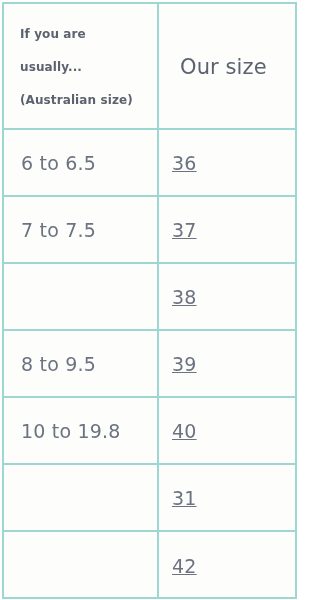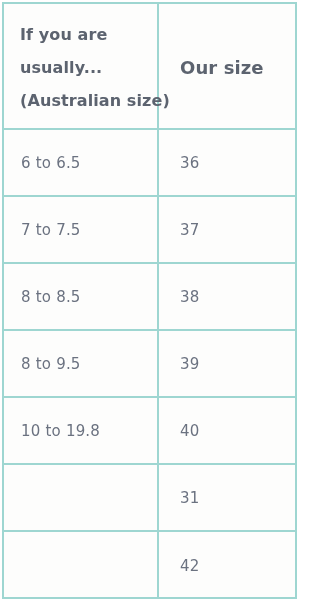--- a/index.html
+++ b/index.html
@@ -43,34 +43,34 @@
     width: 2px;
     background: #9ed6d1;
   }
   .head-text-left {
     position: absolute;
     left: 16px;
     top: 14px;
     width: 260px;            
     color: #5c636f;
     font-weight: bold;
-    font-size: 16px;
+    font-size: 12px;
     line-height: 33px;
     letter-spacing: 0.1px;
     white-space: nowrap;
     z-index: 2;
   }
   .head-text-left .hline { display: block; }
   .head-text-right {
     position: absolute;
     left: 176px;
     top: 14px;
     color: #5c636f;
-    font-weight: bold;
-    font-size: 18px;
+    font-weight: normal;
+    font-size: 21px;
     line-height: 33px;
     letter-spacing: 0.1px;
     white-space: nowrap;
     z-index: 1;
   }
   .head-text-right .hspacer { display: block; visibility: hidden; }
 
   
   .tbody { position: relative; }
   .trow {
@@ -85,32 +85,33 @@
   .trow .vdiv {
     position: absolute;
     left: 153px;
     top: 0;
     bottom: 0;
     width: 2px;
     background: #9ed6d1;
   }
   .cell {
     color: #6b7280;
-    font-size: 15px;
+    font-size: 19px;
     font-weight: normal;
     letter-spacing: 0.2px;
     white-space: nowrap;
   }
   .cell-left {
     position: absolute;
     left: 17px;
   }
   .cell-right {
     position: absolute;
-    left: 176px;
+    left: 168px;
+    text-decoration: underline;
   }
 </style>
 </head>
 <body>
 
 <div id="size-chart">
 
   <div class="thead">
     <div class="vdiv"></div>
 
@@ -135,21 +136,20 @@
     </div>
 
     <div class="trow">
       <div class="vdiv"></div>
       <span class="cell cell-left">7 to 7.5</span>
       <span class="cell cell-right">37</span>
     </div>
 
     <div class="trow">
       <div class="vdiv"></div>
-      <span class="cell cell-left">8 to 8.5</span>
       <span class="cell cell-right">38</span>
     </div>
 
     <div class="trow">
       <div class="vdiv"></div>
       <span class="cell cell-left">8 to 9.5</span>
       <span class="cell cell-right">39</span>
     </div>
 
     <div class="trow">

